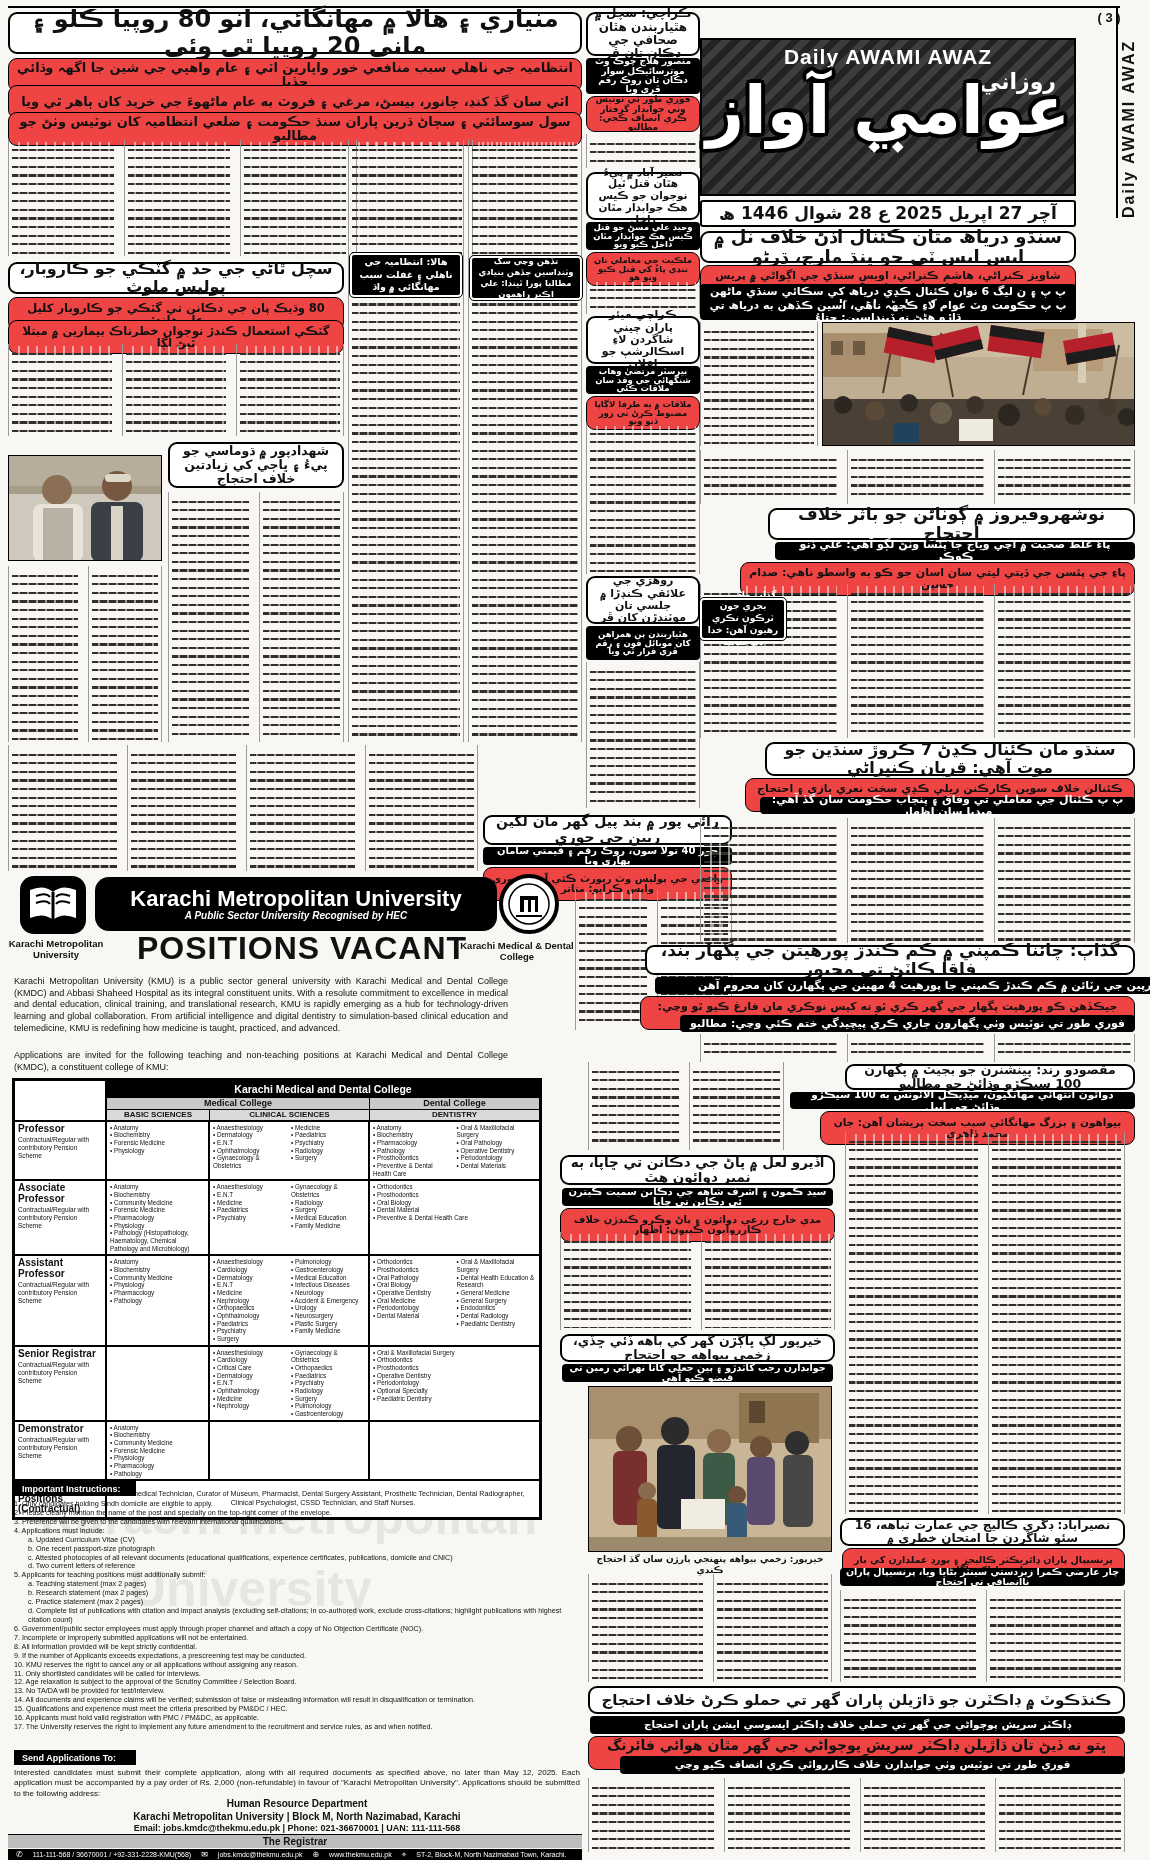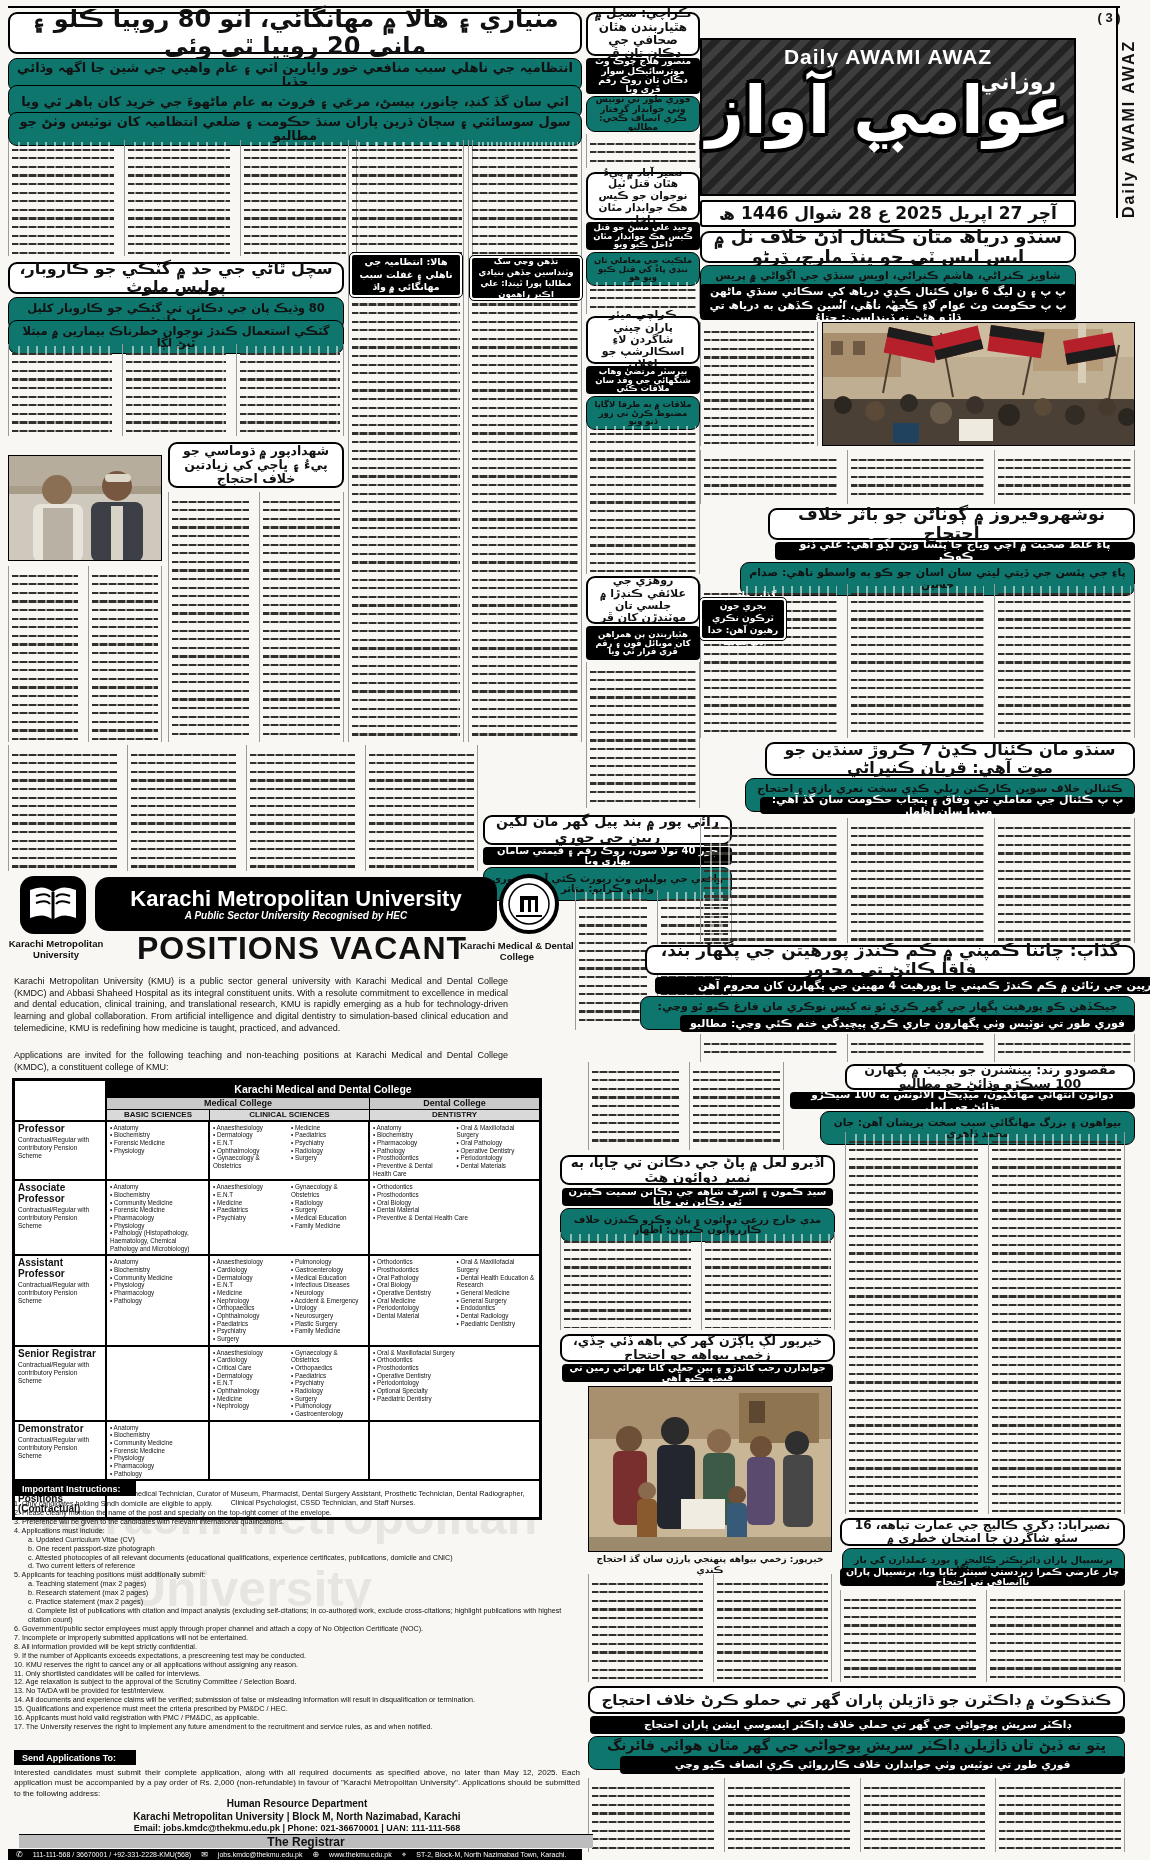--- a/index.html
+++ b/index.html
@@ -3,21 +3,21 @@
 <meta charset="utf-8">
 <style>
   html,body{margin:0;padding:0;background:#777;}
   #page{position:relative;width:1150px;height:1860px;background:#f8f7f3;overflow:hidden;
         font-family:"Liberation Sans",sans-serif;color:#111;}
   .abs{position:absolute;box-sizing:border-box;}
   
   .sd{direction:rtl;font-family:"DejaVu Sans",sans-serif;}
   .hbox{border:2px solid #000;border-radius:9px;background:#fff;font-weight:bold;text-align:center;
         display:flex;align-items:center;justify-content:center;line-height:1.12;padding:1px 6px;}
-  .sub-outline{border:1.5px solid #000;border-radius:9px;background:#0f766e;font-weight:bold;text-align:center;
+  .sub-outline{border:1.5px solid #000;border-radius:9px;background:#ef4444;font-weight:bold;text-align:center;
         display:flex;align-items:center;justify-content:center;line-height:1.05;padding:16px 6px;}
   .sub-black{background:#000;color:#fff;border-radius:4px;font-weight:bold;text-align:center;
         display:flex;align-items:center;justify-content:center;line-height:1.05;padding:0 6px;}
   .minibox{background:#000;color:#fff;border:2px solid #fff;outline:1px solid #000;border-radius:4px;
         font-weight:bold;text-align:center;display:flex;align-items:center;justify-content:center;
         line-height:1.3;padding:2px 4px;}
   
   .greek-wrap{display:flex;gap:7px;}
   .gcol{flex:1;border-left:1px solid #9a9a9a;padding:2px 3px;
     background-image:
@@ -51,21 +51,21 @@
   .t-sub{background:#d9d9d9;font-weight:bold;text-align:center;font-size:8px;}
   .tpos{background:#d6d6d6;}
   .tpos-title{font-weight:bold;font-size:10px;line-height:1.05;}
   .tpos-note{font-size:6.5px;margin-top:2px;line-height:1.2;}
   .cols2{column-count:2;column-gap:4px;}
   .theadpos{background:#000;color:#fff;font-weight:bold;font-size:11px;display:flex;align-items:center;justify-content:center;text-align:center;line-height:1.1;}
   .lbl{background:#000;color:#fff;font-weight:bold;font-size:9px;display:flex;align-items:center;padding:0 8px;}
   .instr{font-size:7.2px;line-height:1.24;}
   .instr .indent{padding-left:14px;}
   .addr{font-size:10px;font-weight:bold;text-align:center;line-height:1.25;}
-  .regbar{background:#bdbdbd;border-top:1px solid #000;font-weight:bold;font-size:12px;display:flex;align-items:center;justify-content:center;margin-left:11px;}
+  .regbar{background:#bdbdbd;border-top:1px solid #000;font-weight:bold;font-size:10px;display:flex;align-items:center;justify-content:center;}
   .footbar{background:#000;color:#fff;font-size:7px;display:flex;align-items:center;gap:10px;padding:0 8px;white-space:nowrap;}
   .footbar .ic{font-size:8px;}
   .wm{color:rgba(0,0,0,.07);font-weight:bold;}
   .rule{background:#000;}
 </style>
 </head>
 <body>
 
 <div id="page">
 

